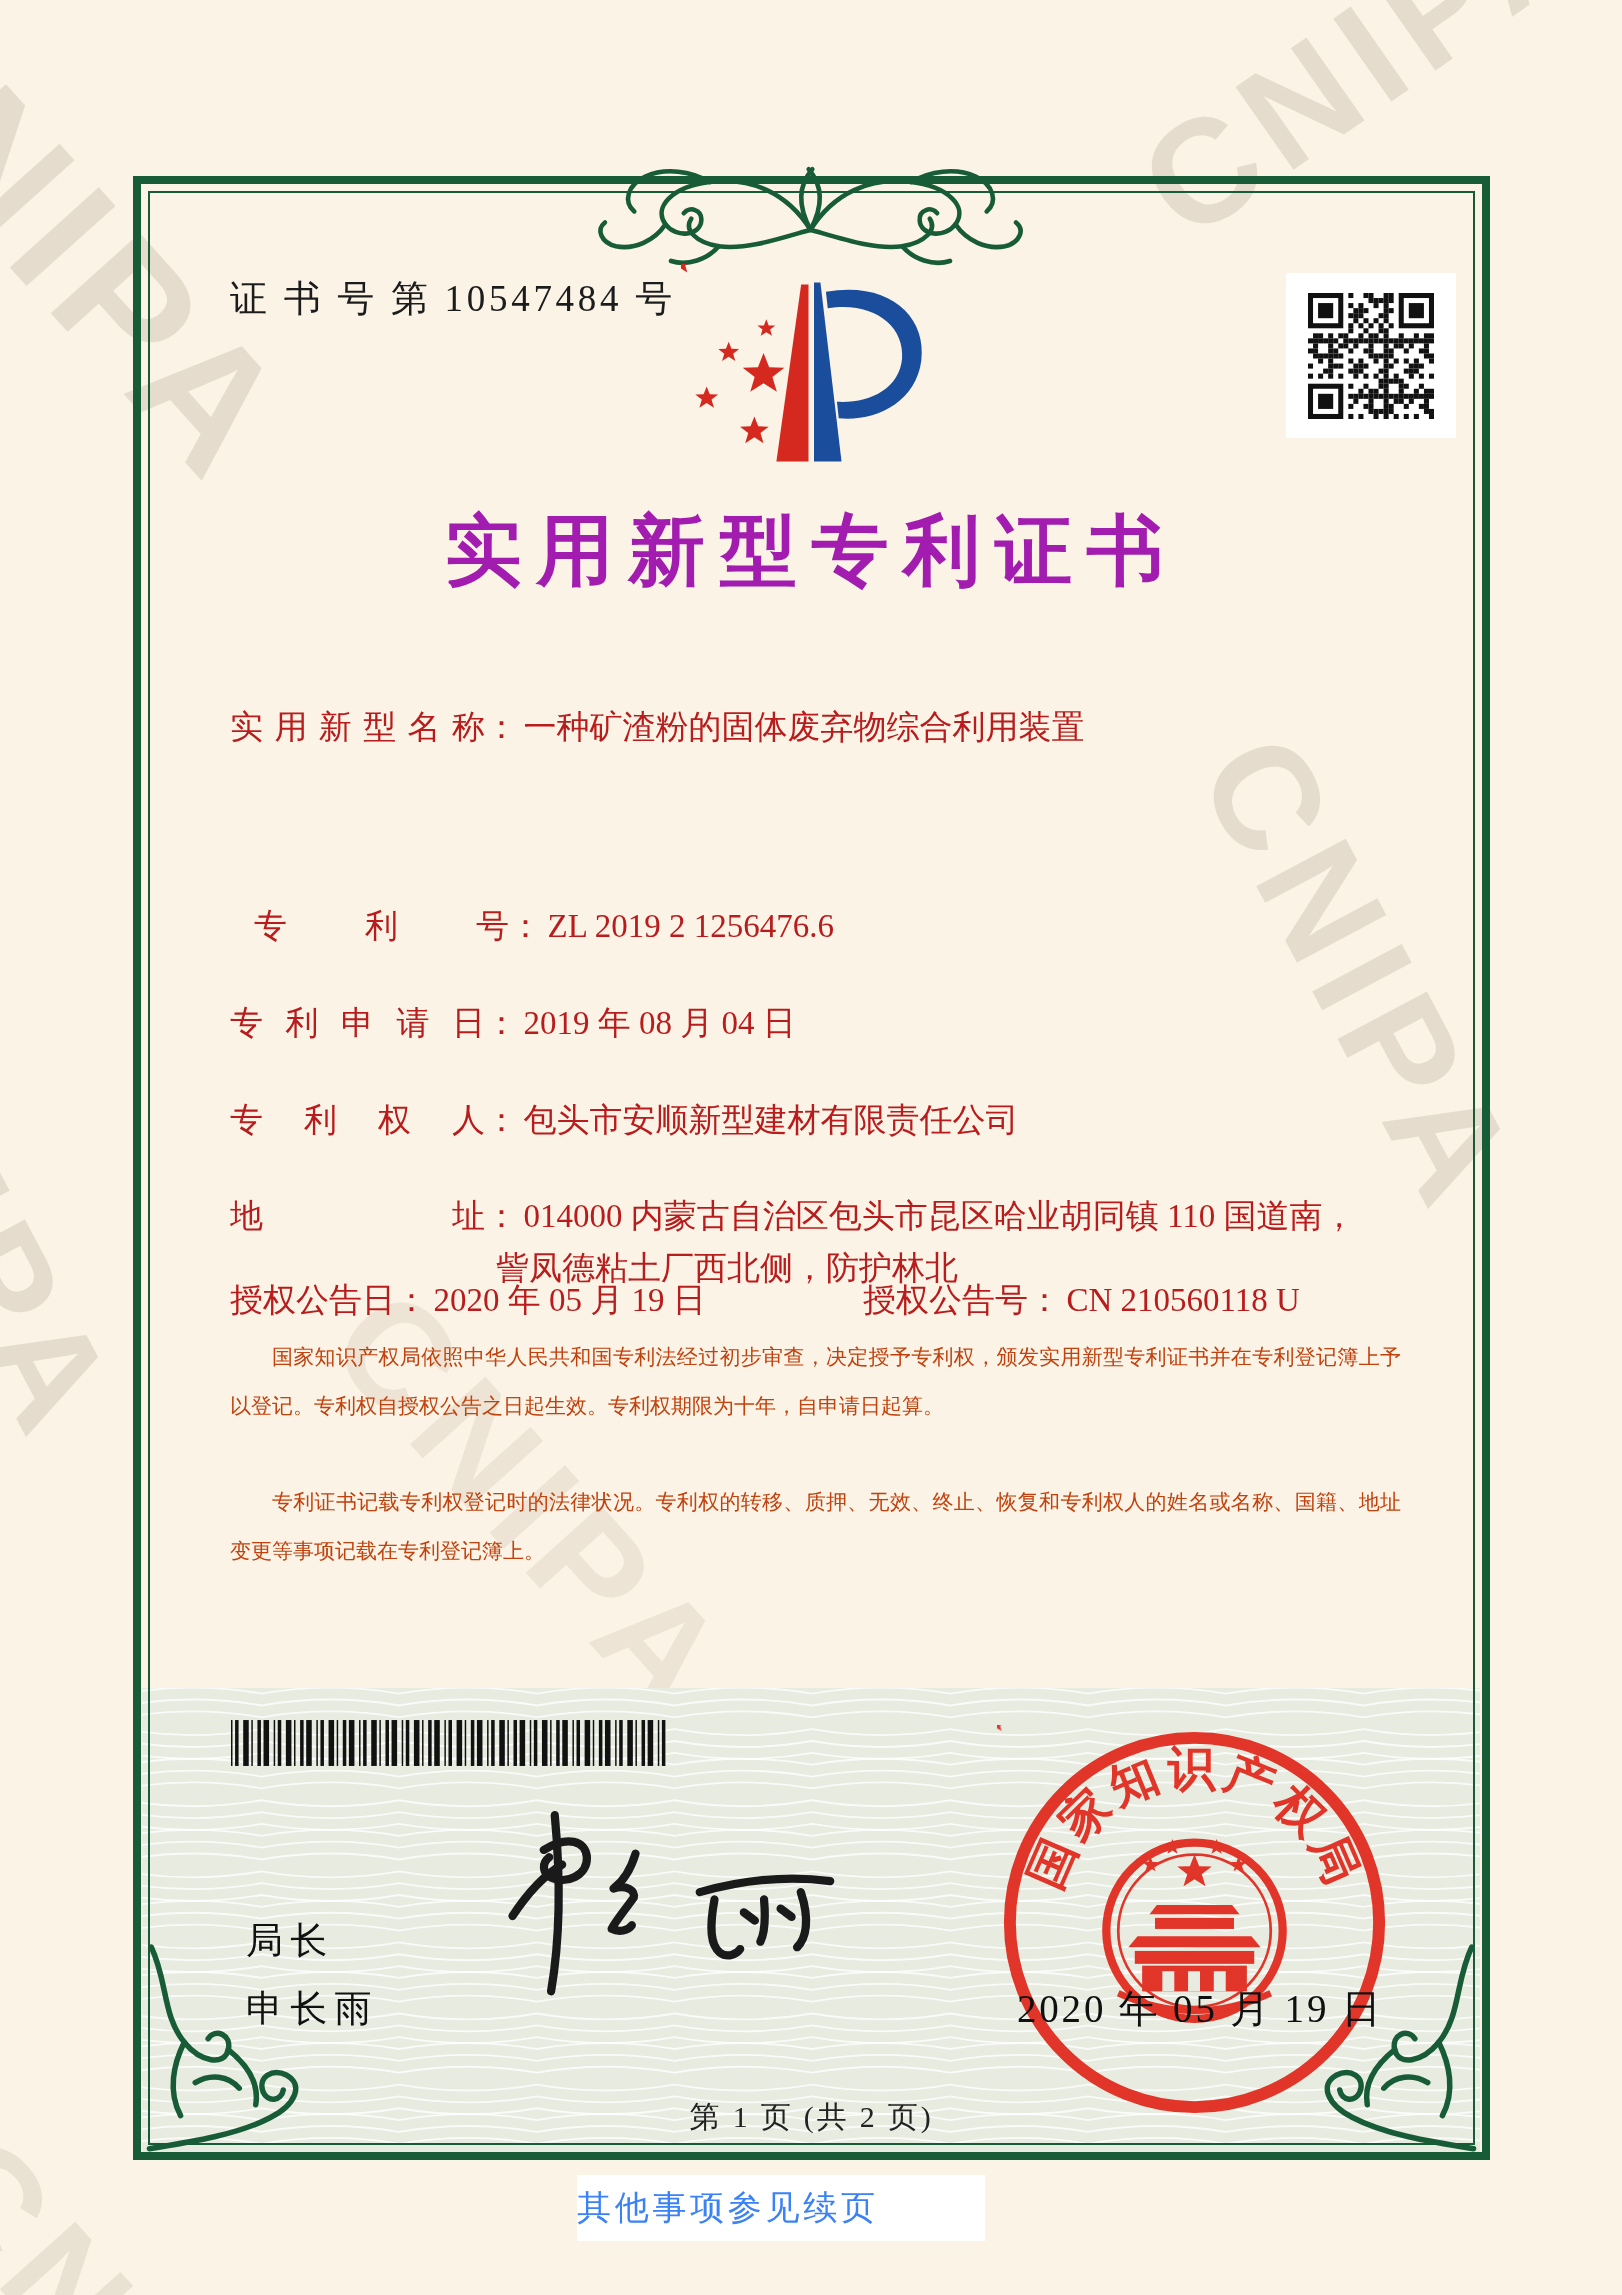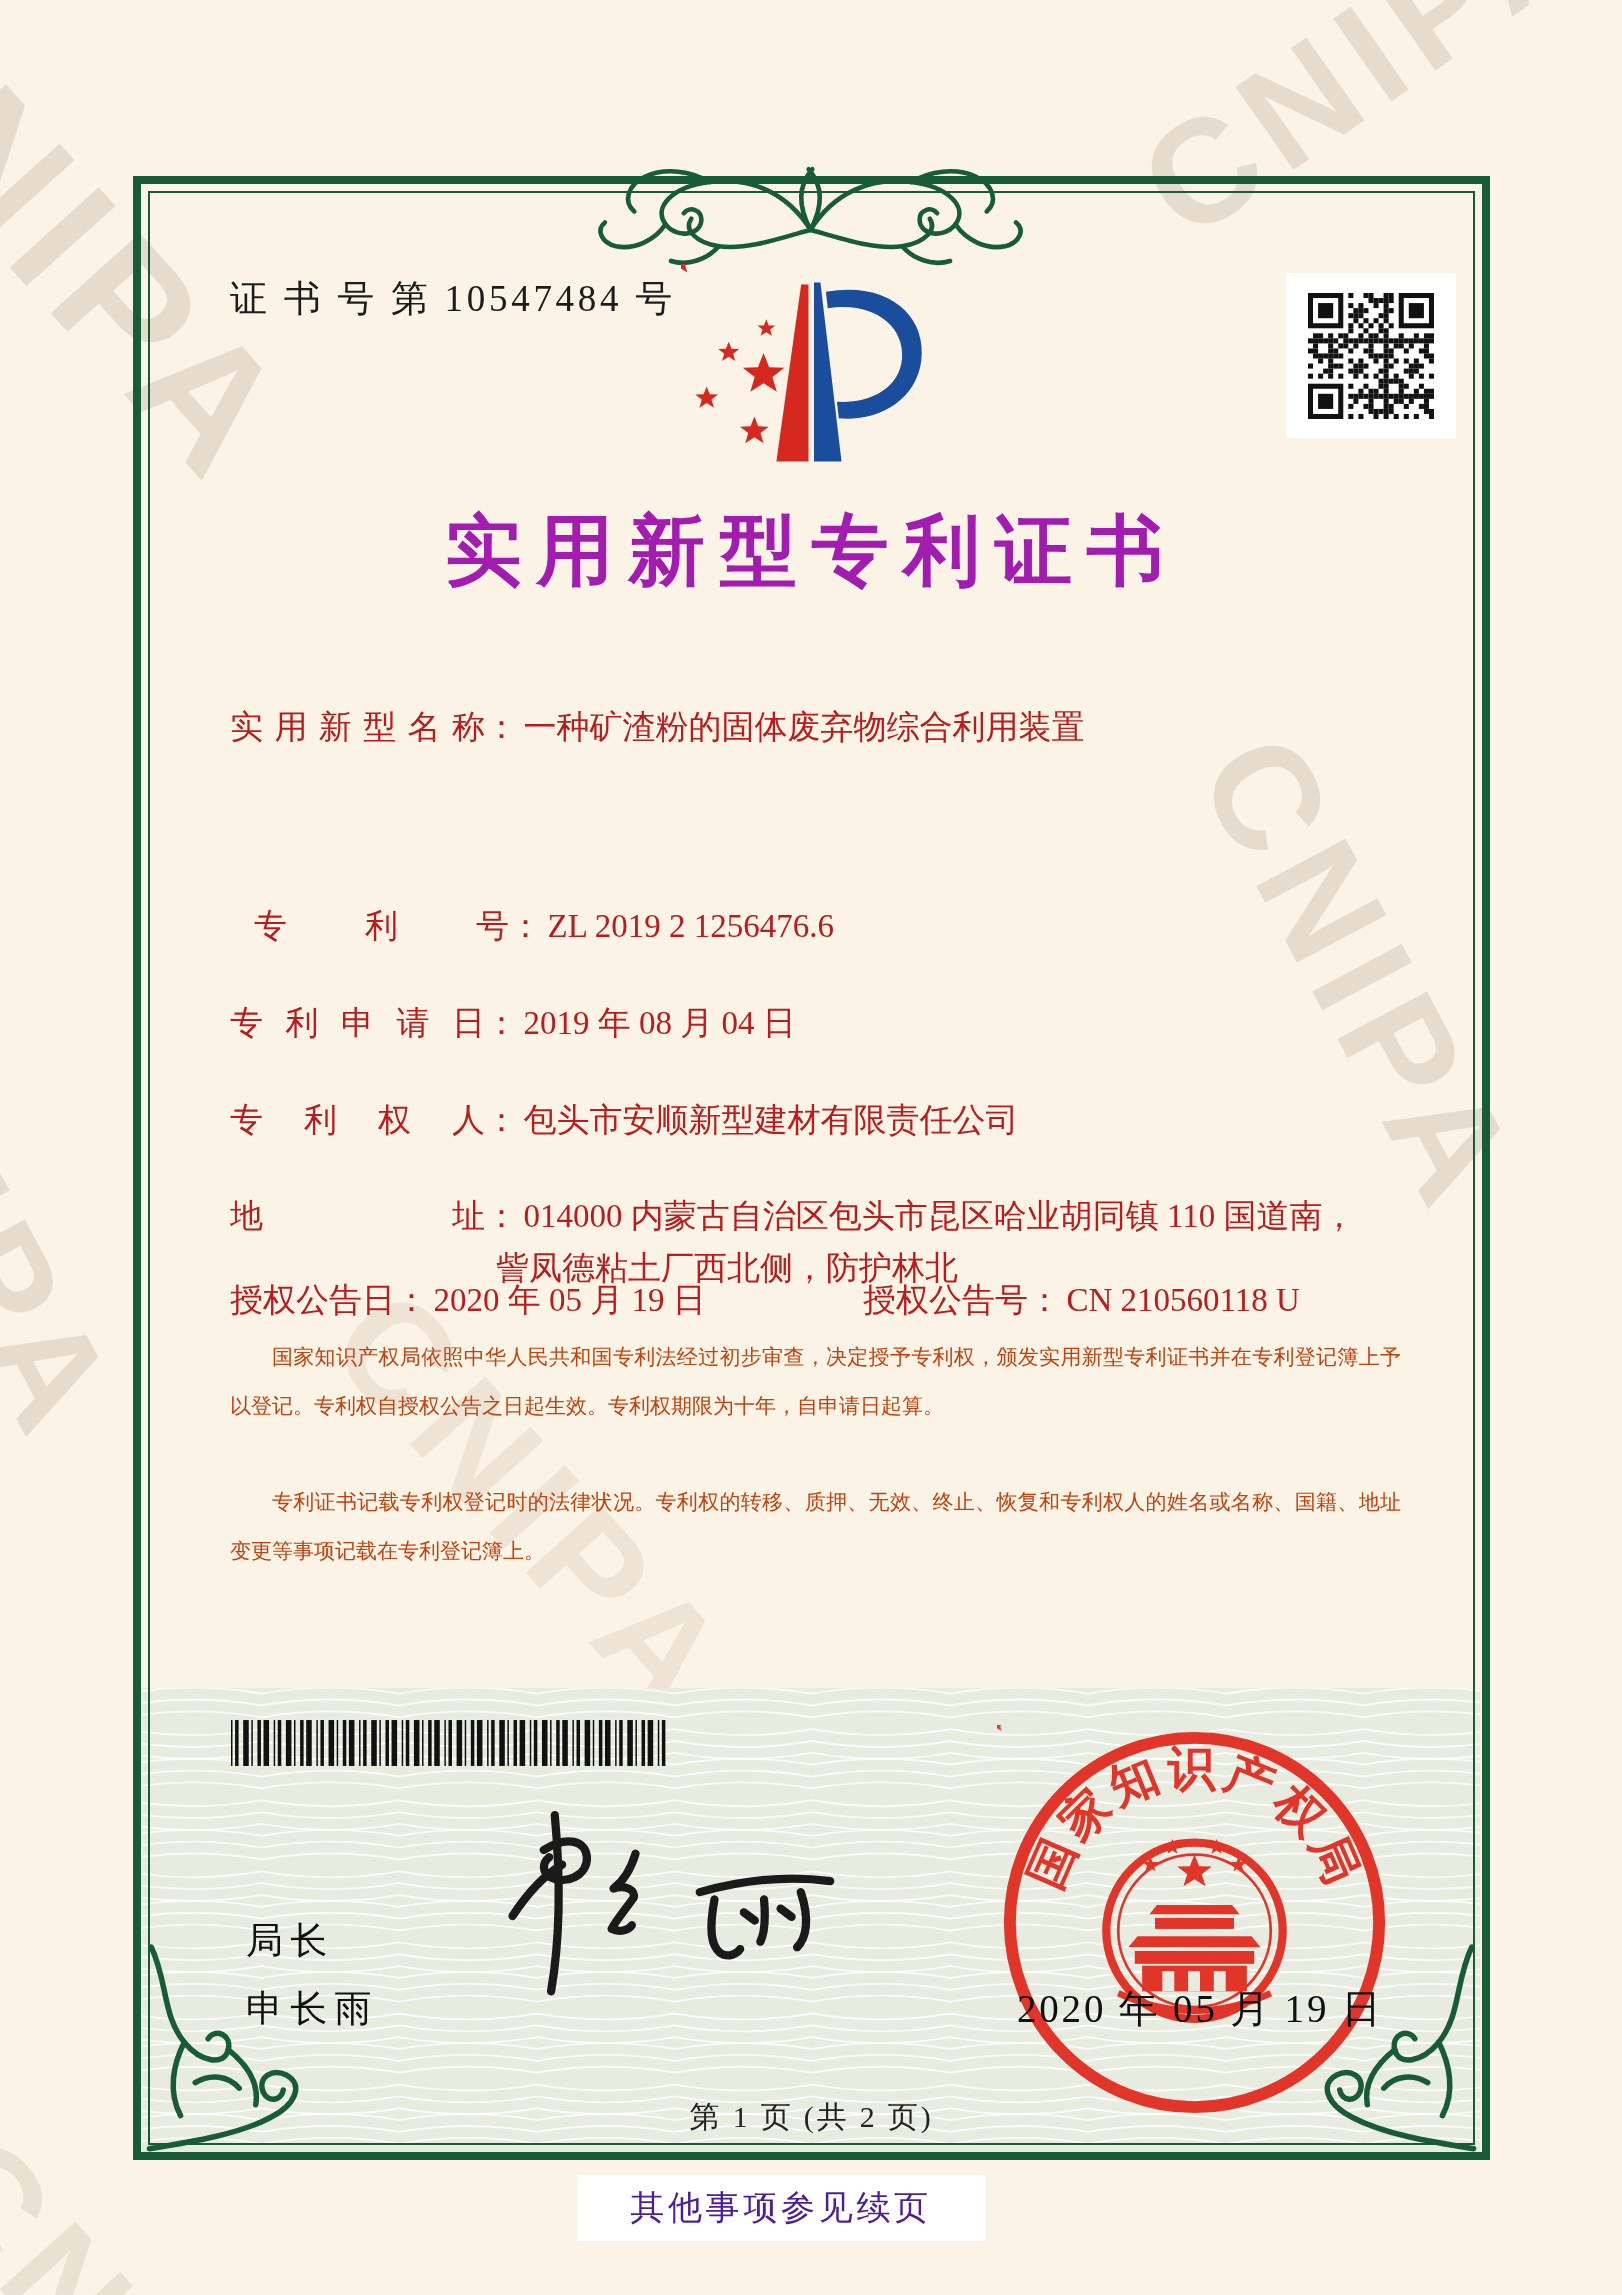--- a/index.html
+++ b/index.html
@@ -16,21 +16,21 @@
   .row{position:absolute;left:230px;font-size:33px;color:#b91c1c;white-space:nowrap;}
   .flabel{display:inline-block;width:255px;text-align:justify;text-align-last:justify;vertical-align:top;}
   .fvalue{margin-left:5.5px;}
   .para{position:absolute;left:230px;width:1171px;font-size:21px;line-height:49px;color:#c2410c;
         text-align:justify;text-indent:2em;}
   .pagenum{position:absolute;left:0;top:2097px;width:100%;text-align:center;font-size:30px;color:#222;letter-spacing:2.8px;}
   .director{position:absolute;left:246px;font-size:37px;color:#111;
             font-family:"Liberation Sans","DejaVu Sans",sans-serif;letter-spacing:7.3px;}
   .sealdate{position:absolute;left:1017px;top:1982px;font-size:39px;color:#101010;letter-spacing:2.8px;white-space:nowrap;}
   .note{position:absolute;left:577px;top:2175px;width:408px;height:66px;background:#ffffff;
-        text-align:center;line-height:66px;font-size:34px;color:#4c1d95;letter-spacing:3.7px;}
+        text-align:left;line-height:66px;font-size:34px;color:#3b82f6;letter-spacing:3.7px;}
   .qrbox{position:absolute;left:1286px;top:273px;width:170px;height:165px;background:#ffffff;}
   svg{display:block;}
 </style>
 </head>
 <body>
 
 <div class="page">
 
   <div class="wm" style="left:-64px;top:-55px;font-size:174px;transform:rotate(48deg);">CNIPA</div>
   <div class="wm" style="left:1159px;top:118px;font-size:147px;transform:rotate(-35deg);transform-origin:left center;">CNIPA</div>

